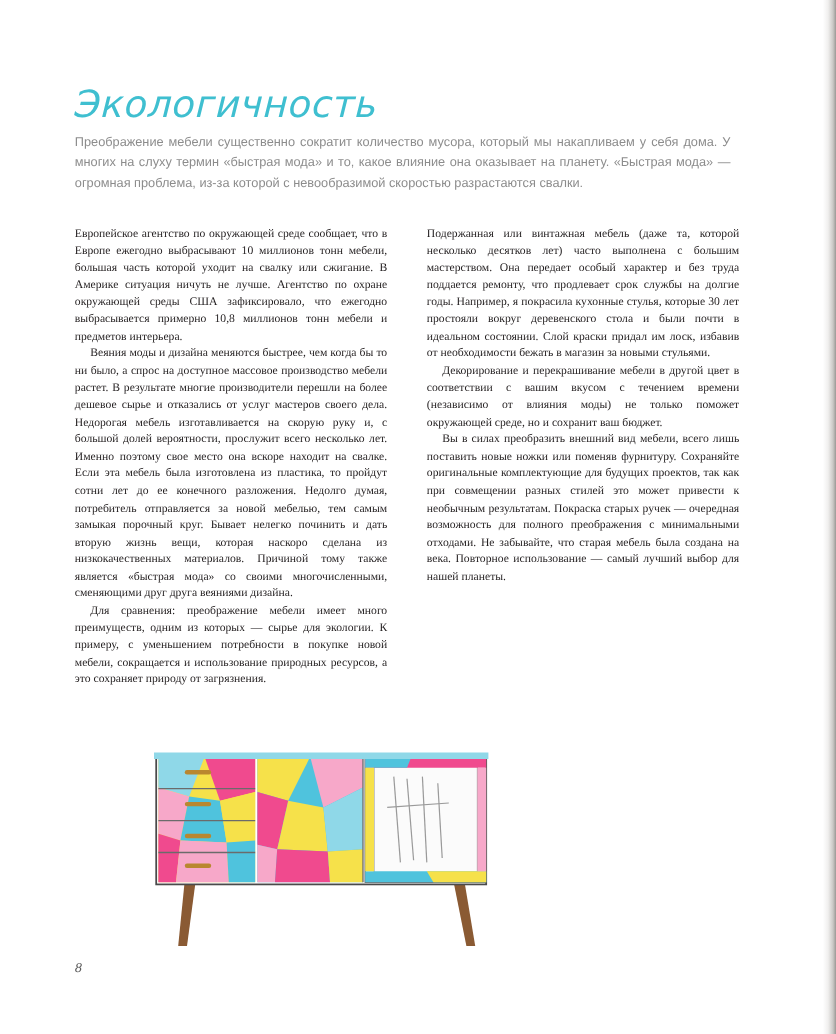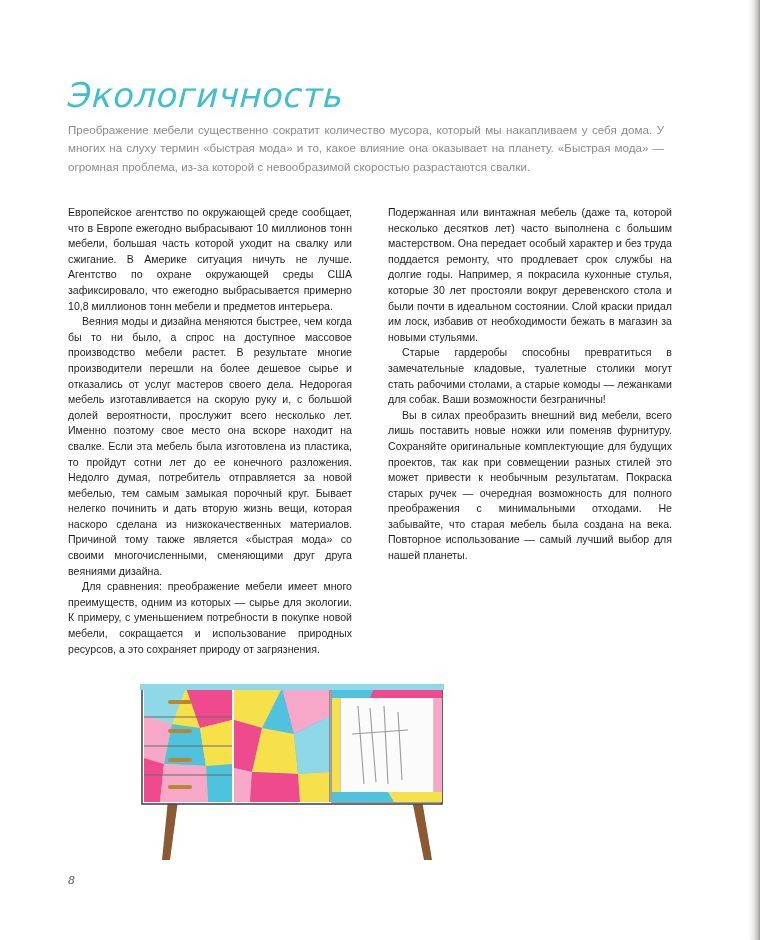--- a/index.html
+++ b/index.html
@@ -63,20 +63,21 @@
   .col {
     width: 284px;
     font-size: 10.6px;
     line-height: 15.6px;
     color: #231f20;
     text-align: justify;
   }
   .col p {
     margin: 0;
     text-indent: 14px;
+    font-family: Liberation Serif, serif;
   }
   .col p.first {
     text-indent: 0;
   }
   .figure {
     position: absolute;
     left: 112px;
     top: 672px;
     width: 390px;
     height: 190px;
@@ -105,21 +106,21 @@
     <div class="cols">
 
       <div class="col">
         <p class="first">Европейское агентство по окружающей среде сообщает, что в Европе ежегодно выбрасывают 10 миллионов тонн мебели, большая часть которой уходит на свалку или сжигание. В Америке ситуация ничуть не лучше. Агентство по охране окружающей среды США зафиксировало, что ежегодно выбрасывается примерно 10,8 миллионов тонн мебели и предметов интерьера.</p>
         <p>Веяния моды и дизайна меняются быстрее, чем когда бы то ни было, а спрос на доступное массовое производство мебели растет. В результате многие производители перешли на более дешевое сырье и отказались от услуг мастеров своего дела. Недорогая мебель изготавливается на скорую руку и, с большой долей вероятности, прослужит всего несколько лет. Именно поэтому свое место она вскоре находит на свалке. Если эта мебель была изготовлена из пластика, то пройдут сотни лет до ее конечного разложения. Недолго думая, потребитель отправляется за новой мебелью, тем самым замыкая порочный круг. Бывает нелегко починить и дать вторую жизнь вещи, которая наскоро сделана из низкокачественных материалов. Причиной тому также является «быстрая мода» со своими многочисленными, сменяющими друг друга веяниями дизайна.</p>
         <p>Для сравнения: преображение мебели имеет много преимуществ, одним из которых — сырье для экологии. К примеру, с уменьшением потребности в покупке новой мебели, сокращается и  использование природных ресурсов, а это  сохраняет природу от загрязнения.</p>
       </div>
 
       <div class="col">
         <p class="first">Подержанная или винтажная мебель (даже та, которой несколько десятков лет) часто выполнена с большим мастерством. Она передает особый характер и без труда поддается ремонту, что продлевает срок службы на долгие годы. Например, я покрасила кухонные стулья, которые 30 лет простояли вокруг деревенского стола и были почти в идеальном состоянии. Слой краски придал им лоск, избавив от необходимости бежать в магазин за новыми стульями.</p>
-        <p>Старые гардеробы способны превратиться в замечательные кладовые, туалетные столики могут стать рабочими столами, а старые комоды — лежанками для собак. Ваши возможности безграничны!</p>
+        <p>Декорирование и перекрашивание мебели в другой цвет в соответствии с вашим вкусом с течением времени (независимо от влияния моды) не только поможет окружающей среде, но и сохранит ваш бюджет.</p>
         <p>Вы в силах преобразить внешний вид мебели, всего лишь поставить новые ножки или поменяв фурнитуру. Сохраняйте оригинальные комплектующие для будущих проектов, так как при совмещении разных стилей это может привести к необычным результатам. Покраска старых ручек — очередная возможность для полного преображения с минимальными отходами. Не забывайте, что старая мебель была создана на века. Повторное использование — самый лучший выбор для нашей планеты.</p>
       </div>
 
     </div>
 
     <div class="page-number">8</div>
 
   </div>
 
   <div class="figure">

